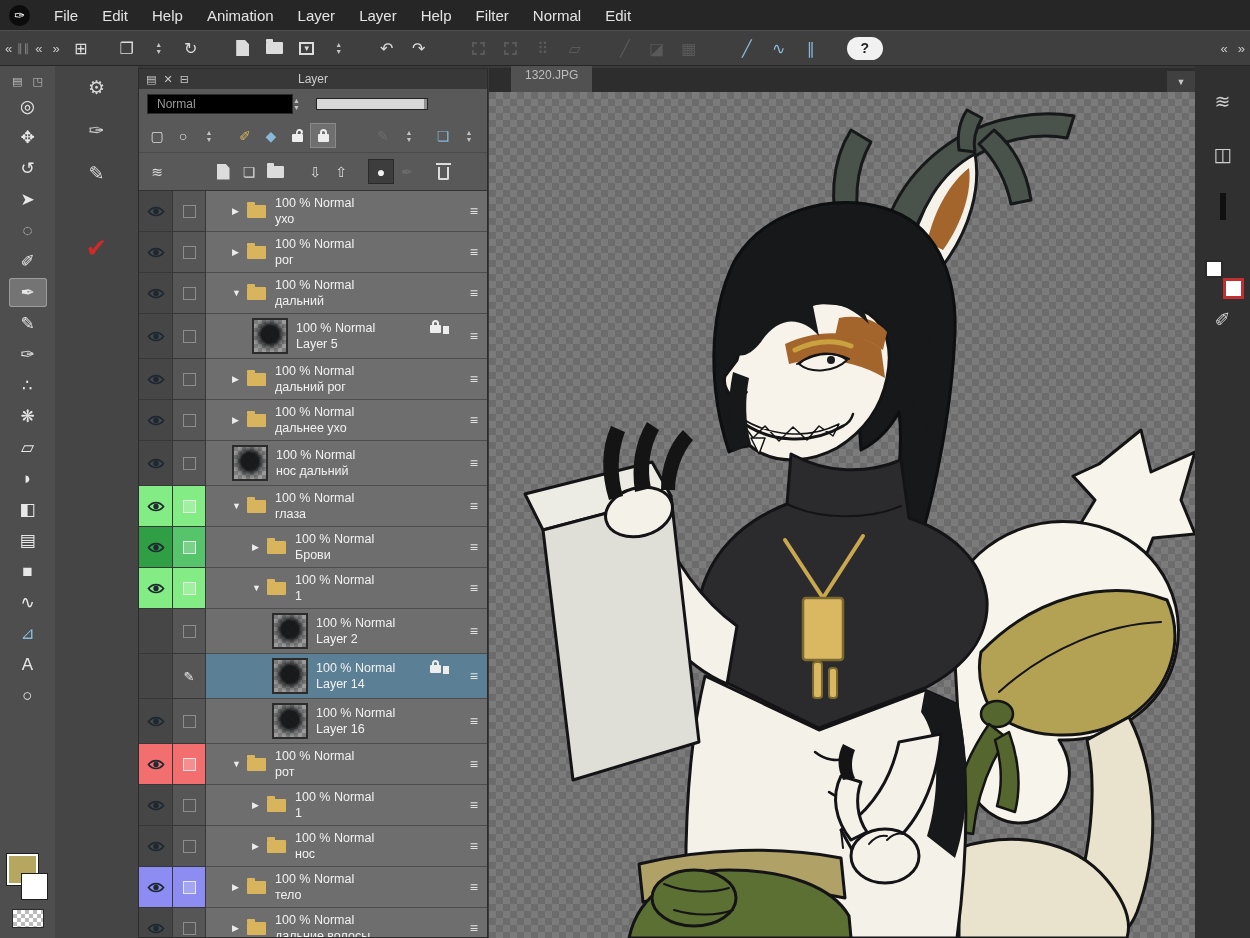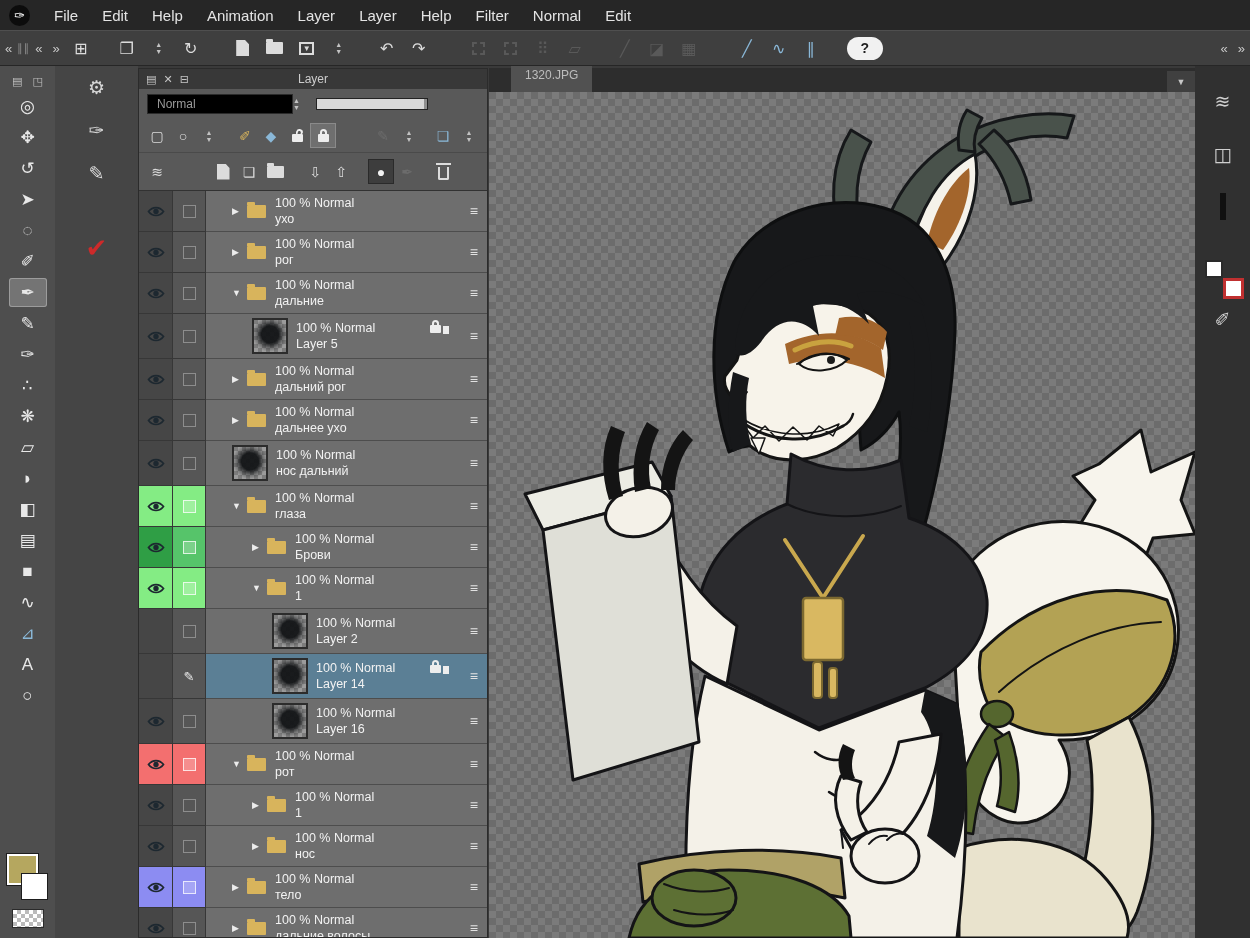--- a/index.html
+++ b/index.html
@@ -368,21 +368,21 @@
           </svg>
         </div>
         <div class="cell-pick">
           <span class="picksq"></span>
         </div>
         <div class="lcontent" style="padding-left: 26px;">
           <span class="tri">▼</span>
           <span class="fold"></span>
           <div class="ltext">
             <div>100 % Normal</div>
-            <div>дальние</div>
+            <div>дальний</div>
           </div>
           <span class="lmenu">≡</span>
         </div>
       </div>
       <div class="lrow" style="height: 45px;">
         <div class="cell-eye">
           <svg width="18" height="13" viewBox="0 0 18 13">
             <path d="M1.5 6.5 C5.5 1.2 12.5 1.2 16.5 6.5 C12.5 11.8 5.5 11.8 1.5 6.5 Z" fill="none" stroke="#1d2830" stroke-width="1.7"></path>
             <circle cx="9" cy="6.5" r="2.7" fill="#1d2830"></circle>
           </svg>

